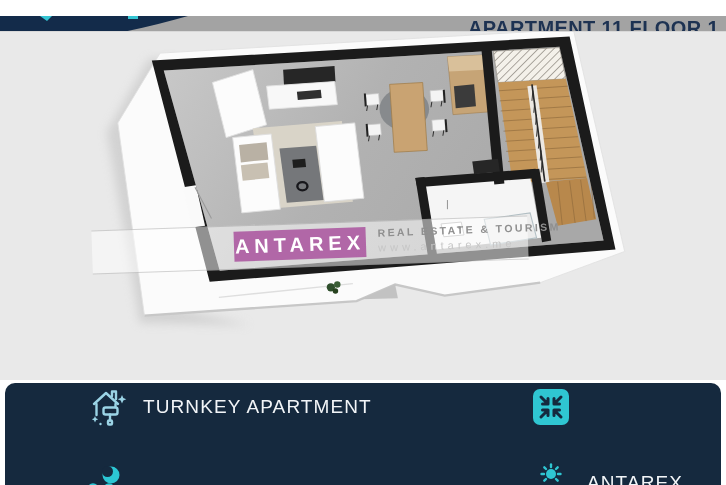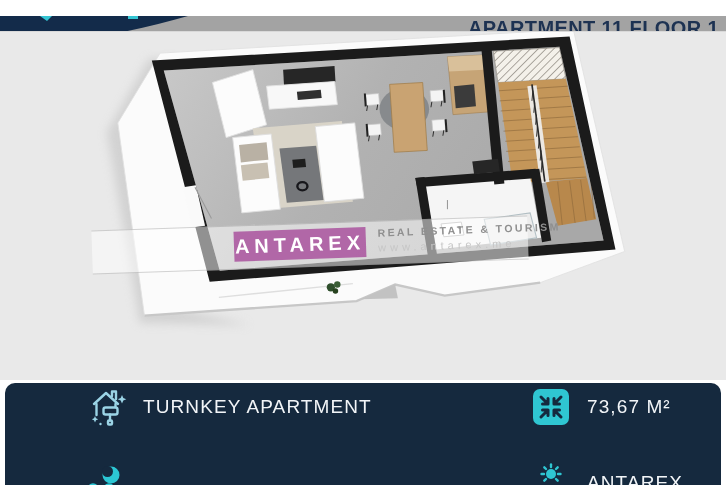--- a/index.html
+++ b/index.html
@@ -243,21 +243,20 @@
         <svg width="44" height="44" viewBox="0 0 44 44">
           <rect x="4" y="4" width="36" height="36" rx="7" fill="#2fc6d2"></rect>
           <g stroke="#15293e" stroke-width="3" stroke-linecap="round" stroke-linejoin="round" fill="none">
             <path d="M12,12 L19,19 M19,19 V13.5 M19,19 H13.5"></path>
             <path d="M32,12 L25,19 M25,19 V13.5 M25,19 H30.5"></path>
             <path d="M12,32 L19,25 M19,25 V30.5 M19,25 H13.5"></path>
             <path d="M32,32 L25,25 M25,25 V30.5 M25,25 H30.5"></path>
           </g>
         </svg>
       </span>
-      <span class="lbl">73,67 M²</span>
     </div>
 
     <div class="feature left">
       <span class="ic">
         <svg width="44" height="44" viewBox="0 0 44 44">
           <circle cx="26" cy="14" r="8.5" fill="#2cc7d4"></circle>
           <circle cx="22.5" cy="10.5" r="5.5" fill="#15293e"></circle>
           <g fill="none" stroke="#2cc7d4" stroke-width="3.6" stroke-linecap="round">
             <path d="M4,27 c2,-4 6,-4 8,0 c2,4 6,4 8,0 c2,-4 6,-4 8,0 c2,4 6,4 8,0"></path>
             <path d="M4,34 c2,-4 6,-4 8,0 c2,4 6,4 8,0 c2,-4 6,-4 8,0 c2,4 6,4 8,0"></path>

